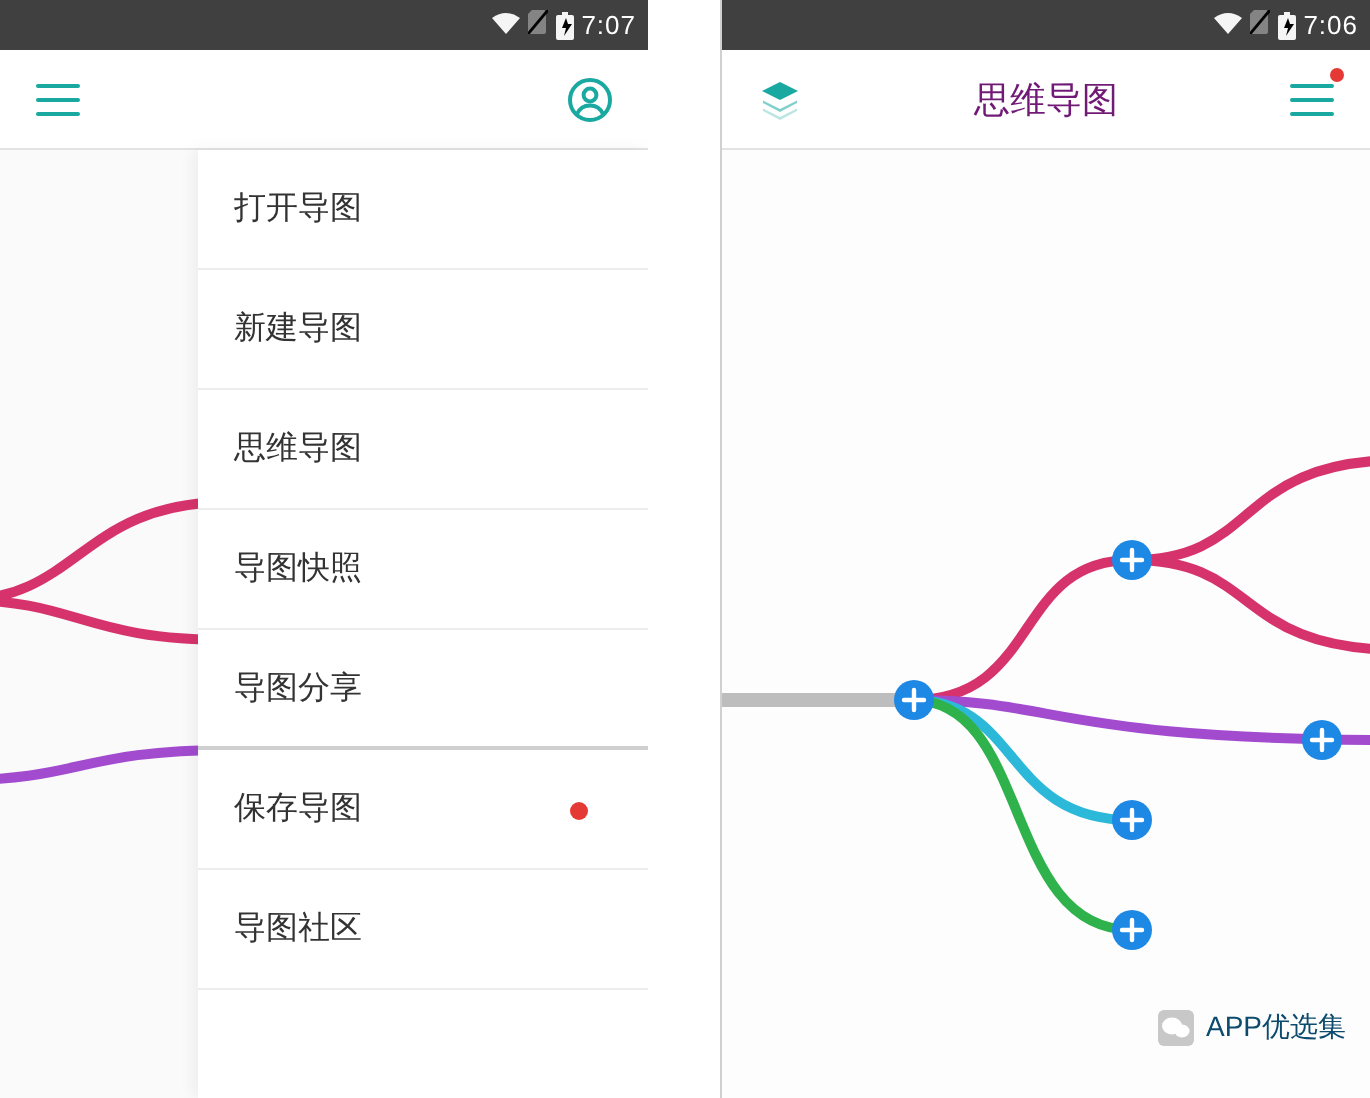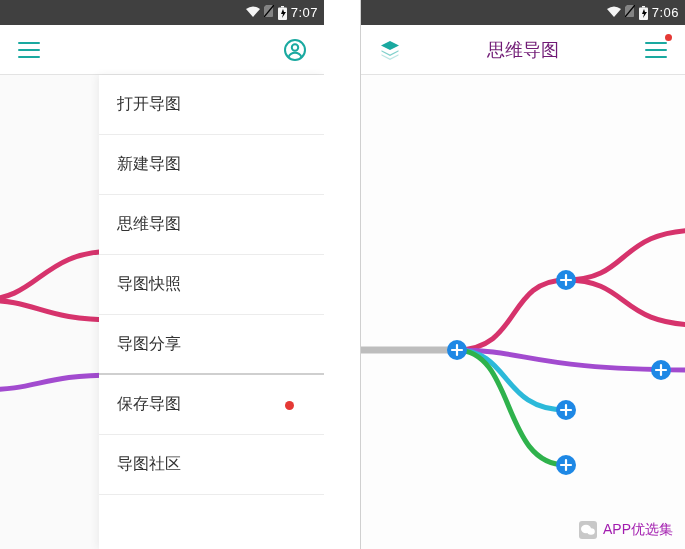--- a/index.html
+++ b/index.html
@@ -27,21 +27,21 @@
   .menu { position:absolute; top:75px; right:0; width:225px; bottom:0; background:#fff; z-index:3; box-shadow:-2px 0 8px rgba(0,0,0,.06); }
   .menu-item { height:60px; display:flex; align-items:center; padding-left:18px; font-size:16px; color:#333; border-bottom:1px solid #ececec; position:relative; }
   .menu-item.sep { border-bottom:2px solid #cfcfcf; }
   .menu-item .dot { position:absolute; right:30px; top:50%; width:9px; height:9px; margin-top:-4px; border-radius:50%; background:#e53935; }
 
   
   .canvas { position:absolute; top:75px; left:0; right:0; bottom:0; background:#fdfdfd; }
   .canvas svg { position:absolute; top:0; left:0; }
 
   
-  .wm { position:absolute; right:12px; bottom:10px; display:flex; align-items:center; gap:6px; color:#a21caf; font-size:14px; z-index:5; }
+  .wm { position:absolute; right:12px; bottom:26px; display:flex; align-items:center; gap:6px; color:#0c4a6e; font-size:14px; z-index:5; }
   .wm-ico { width:18px; height:18px; border-radius:3px; background:#c8c8c8; display:flex; align-items:center; justify-content:center; font-size:12px; color:#fff; }
 </style>
 </head>
 <body>
 
 <div class="root">
 
   <div class="phone">
     <div class="status">
       <span class="status-ico">

